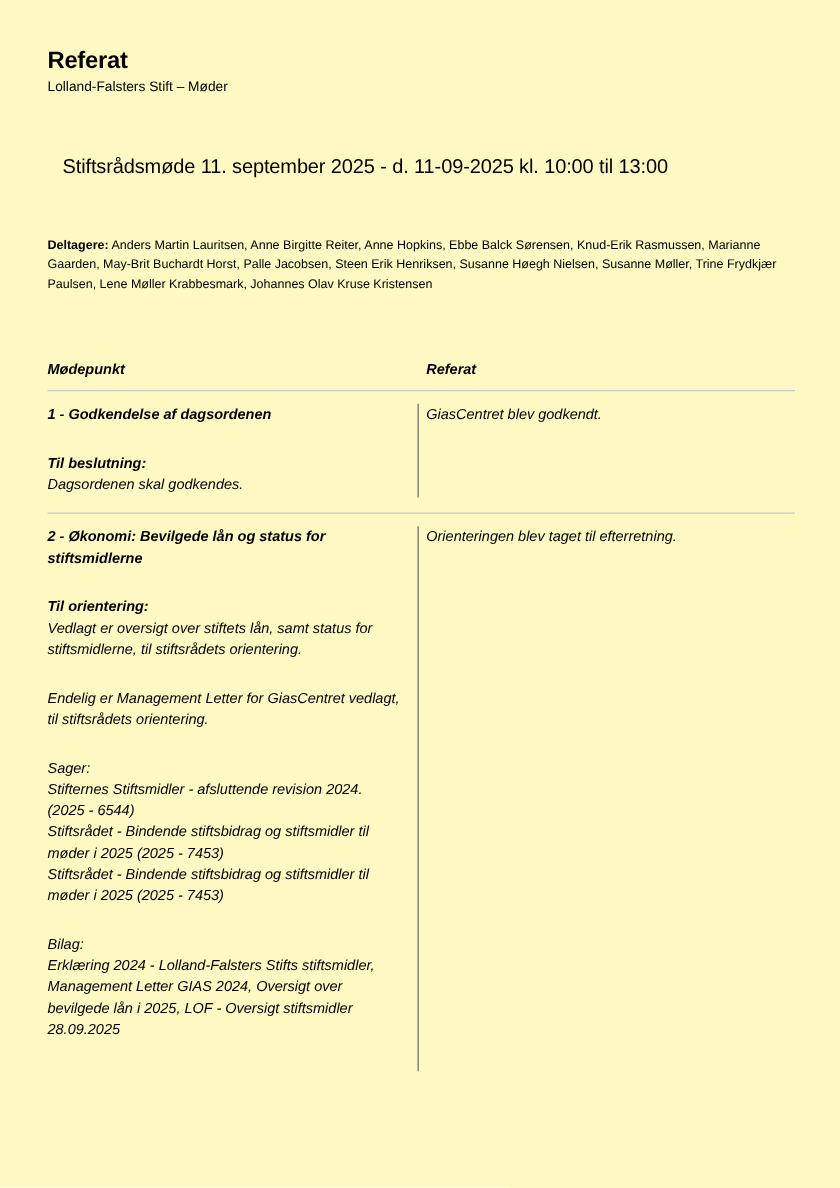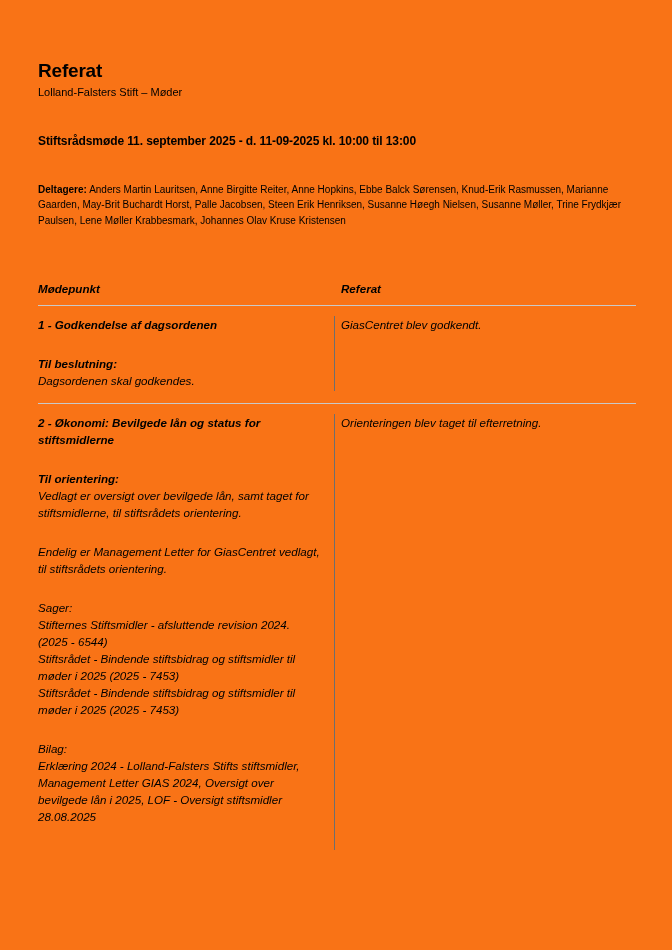--- a/index.html
+++ b/index.html
@@ -15,46 +15,46 @@
     font-family: "Liberation Sans", sans-serif;
     color: #000000;
     -webkit-font-smoothing: antialiased;
   }
 
   .page {
     position: relative;
     width: 672px;
     height: 950px;
     box-sizing: border-box;
-    padding: 58px 37px 0 38px;
-    background: #f97316;
+    padding: 36px 37px 0 38px;
+    background: #fef9c3;
   }
 
   
   .doc-title {
     font-size: 19px;
     font-weight: bold;
     line-height: 1.15;
     letter-spacing: -0.2px;
     margin: 0;
     padding-top: 2px;
   }
   .doc-subtitle {
     font-size: 11px;
     font-weight: normal;
     line-height: 1.3;
     margin: 3px 0 0 0;
   }
 
   
   .meeting-heading {
-    font-size: 12px;
-    font-weight: bold;
+    font-size: 16px;
+    font-weight: normal;
     line-height: 1.25;
-    margin: 0;
+    margin: 12px;
     padding-top: 35px;
     letter-spacing: -0.1px;
   }
 
   
   .attendance {
     padding-top: 33px;
     font-size: 10px;
     line-height: 1.52;
   }
@@ -181,28 +181,28 @@
         <div class="col col-right cell-text">
           <p>GiasCentret blev godkendt.</p>
         </div>
       </div>
       <div class="rule"></div>
 
       <div class="t-row last">
         <div class="col col-left cell-text">
           <p class="item-title">2 - Økonomi: Bevilgede lån og status for stiftsmidlerne</p>
           <p class="gap sub-lbl">Til orientering:</p>
-          <p>Vedlagt er oversigt over bevilgede lån, samt taget for stiftsmidlerne, til stiftsrådets orientering.</p>
+          <p>Vedlagt er oversigt over stiftets lån, samt status for stiftsmidlerne, til stiftsrådets orientering.</p>
           <p class="gap">Endelig er Management Letter for GiasCentret vedlagt, til stiftsrådets orientering.</p>
           <p class="gap">Sager:</p>
           <p>Stifternes Stiftsmidler - afsluttende revision 2024. (2025 - 6544)</p>
           <p>Stiftsrådet - Bindende stiftsbidrag og stiftsmidler til møder i 2025 (2025 - 7453)</p>
           <p>Stiftsrådet - Bindende stiftsbidrag og stiftsmidler til møder i 2025 (2025 - 7453)</p>
           <p class="gap">Bilag:</p>
-          <p>Erklæring 2024 - Lolland-Falsters Stifts stiftsmidler, Management Letter GIAS 2024, Oversigt over bevilgede lån i 2025, LOF - Oversigt stiftsmidler 28.08.2025</p>
+          <p>Erklæring 2024 - Lolland-Falsters Stifts stiftsmidler, Management Letter GIAS 2024, Oversigt over bevilgede lån i 2025, LOF - Oversigt stiftsmidler 28.09.2025</p>
         </div>
         <div class="col col-right cell-text">
           <p>Orienteringen blev taget til efterretning.</p>
         </div>
       </div>
 
     </div>
   </div>
 </div>
 

